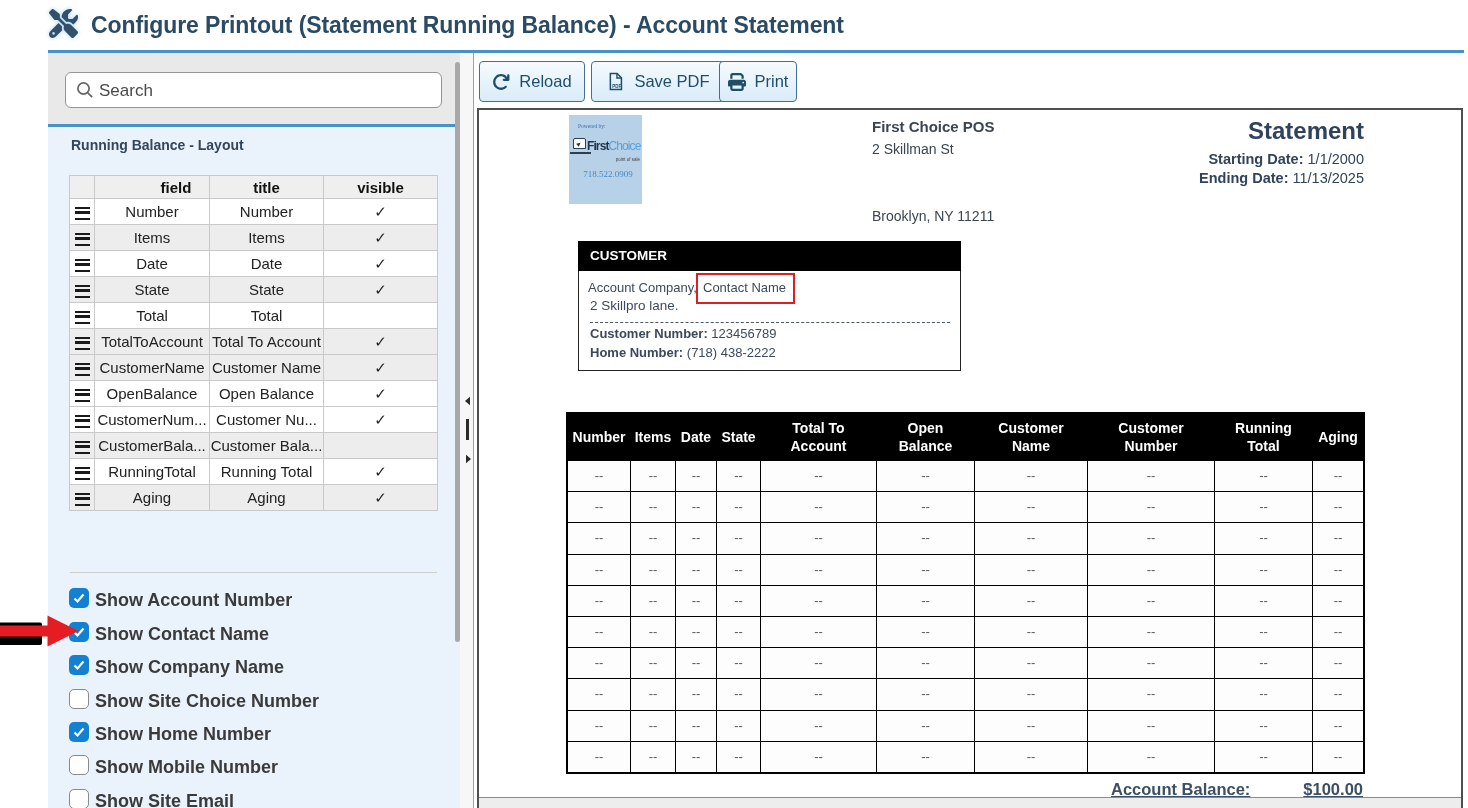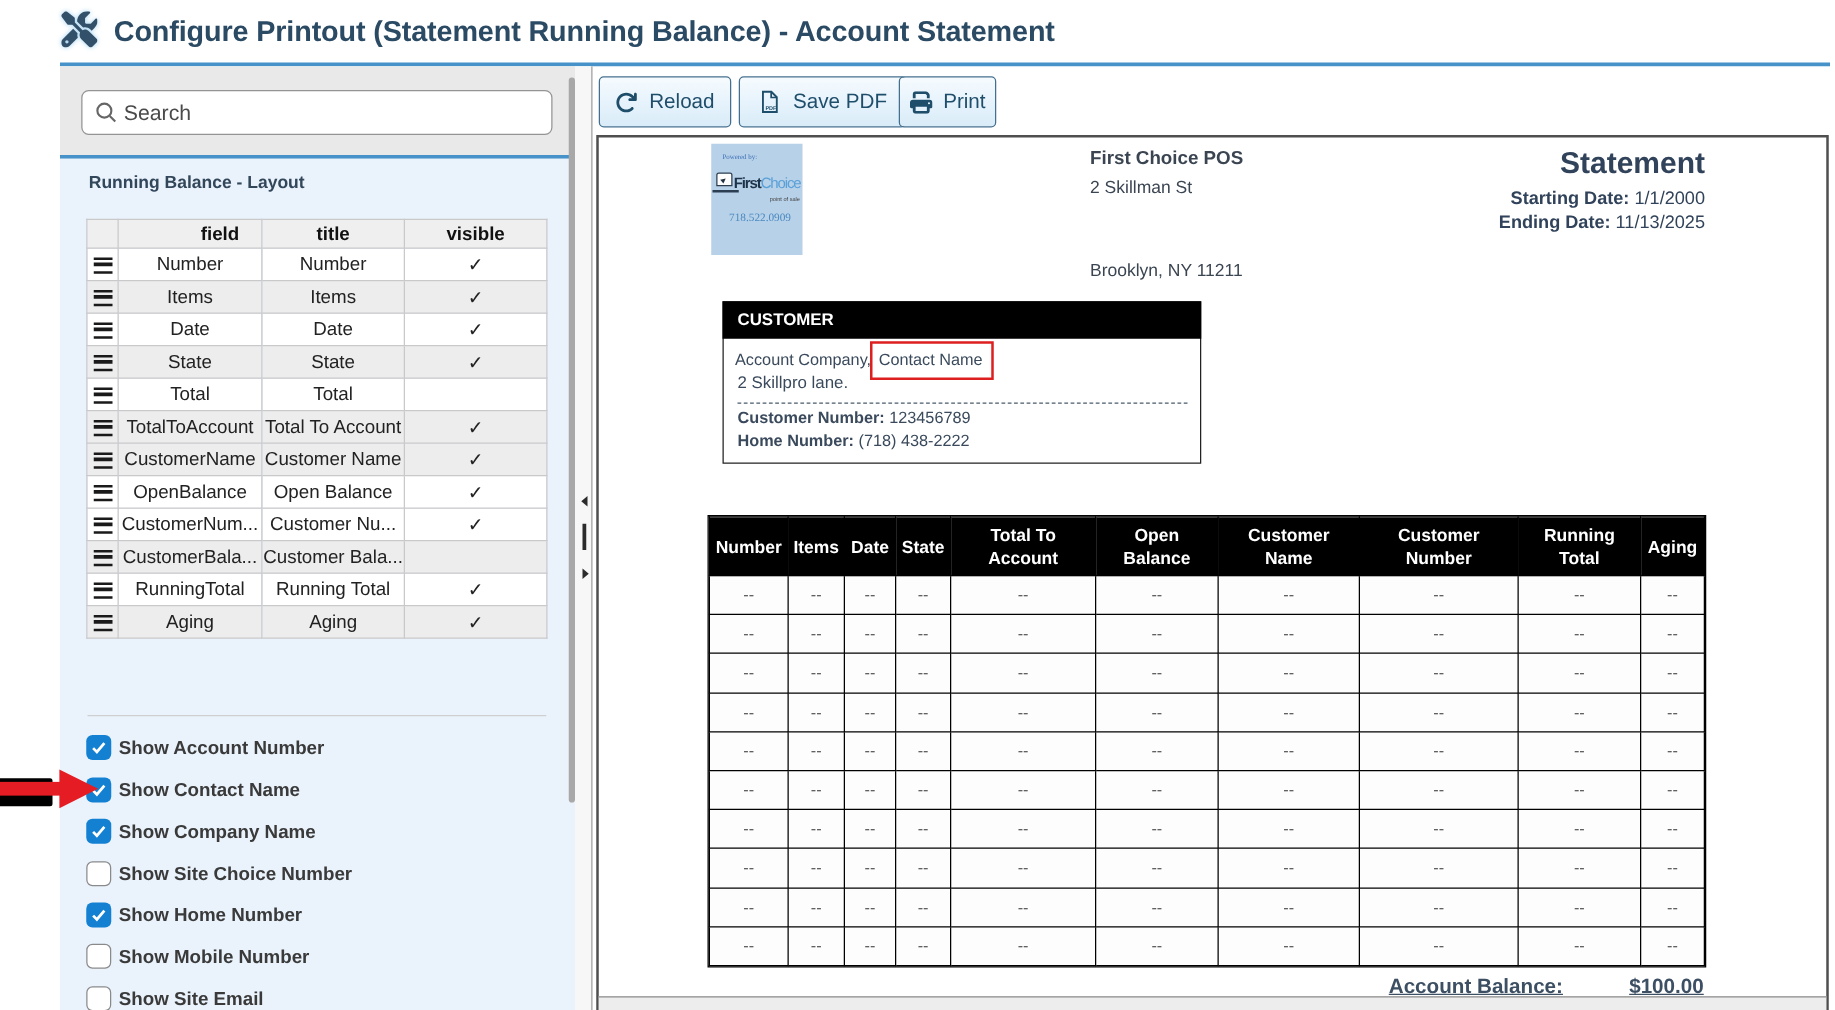--- a/index.html
+++ b/index.html
@@ -8,21 +8,21 @@
   #page { position:relative; width:1468px; height:808px; overflow:hidden; }
   #fieldtbl td { border:1px solid #c9c9c9; text-align:center; vertical-align:middle; overflow:hidden; white-space:nowrap; }
   #fieldtbl tr.r { height:26px; }
   #fieldtbl tr.g { background:#ededed; }
   #fieldtbl tr.w { background:#fff; }
   .ham { display:inline-block; width:15px; height:13px; border-top:2.6px solid #1a1a1a; border-bottom:2.6px solid #1a1a1a; position:relative; vertical-align:middle; }
   .ham:after { content:""; position:absolute; left:0; right:0; top:2.8px; height:2.6px; background:#1a1a1a; }
   .chk { position:absolute; width:19.5px; height:19.5px; border-radius:5px; }
   .chk.on { background:#1480d2; }
   .chk.off { background:#fff; border:1.5px solid #8a8a8a; }
-  .cbl { position:absolute; left:95px; font-size:15px; font-weight:700; color:#3a3a3a; }
+  .cbl { position:absolute; left:95px; font-size:18px; font-weight:700; color:#3a3a3a; }
   .tbtn { position:absolute; top:61px; height:41px; border:1px solid #44708f; border-radius:4px; background:linear-gradient(180deg,#f6fbfe 0%,#e7f3fc 50%,#d9ecf8 100%); color:#1f4e6b; font-size:16.5px; display:flex; align-items:center; justify-content:center; gap:9px; }
   #maintbl td { border:1px solid #000; text-align:center; vertical-align:middle; line-height:18px; }
   #maintbl tr.d { height:31.2px; background:#fdfdfd; font-size:13px; color:#5a5a5a; }
 </style>
 </head>
 <body>
 <div id="page">
 
   <svg class="abs" style="left:49px;top:9px;filter:drop-shadow(0 0 2px #9fd0ee);" width="29" height="29" viewBox="0 0 512 512">
     <path fill="#33506b" d="M78.6 5C69.1-2.4 55.6-1.5 47 7L7 47c-8.5 8.5-9.4 22-2.1 31.6l80 104c4.5 5.9 11.6 9.4 19 9.4h54.1l109 109c-14.7 29-10 65.4 14.3 89.6l112 112c12.5 12.5 32.8 12.5 45.3 0l64-64c12.5-12.5 12.5-32.8 0-45.3l-112-112c-24.2-24.2-60.6-29-89.6-14.3l-109-109V104c0-7.5-3.5-14.5-9.4-19L78.6 5zM19.9 396.1C7.2 408.8 0 426.1 0 444.1C0 481.6 30.4 512 67.9 512c18 0 35.3-7.2 48-19.9L233.7 374.3c-7.8-20.9-9-43.6-3.6-65.1l-61.7-61.7L19.9 396.1zM512 144c0-10.5-1.1-20.7-3.2-30.5c-2.4-11.2-16.1-14.1-24.2-6l-63.9 63.9c-3 3-7.1 4.7-11.3 4.7H352c-8.8 0-16-7.2-16-16V102.6c0-4.2 1.7-8.3 4.7-11.3l63.9-63.9c8.1-8.1 5.2-21.8-6-24.2C388.7 1.1 378.5 0 368 0C288.5 0 224 64.5 224 144l0 .8 85.3 85.3c36-9.1 75.8 .5 104 28.7l15.7 15.7C459.7 244.5 512 198.2 512 144zM56 432a24 24 0 1 1 48 0 24 24 0 1 1 -48 0z"></path>

